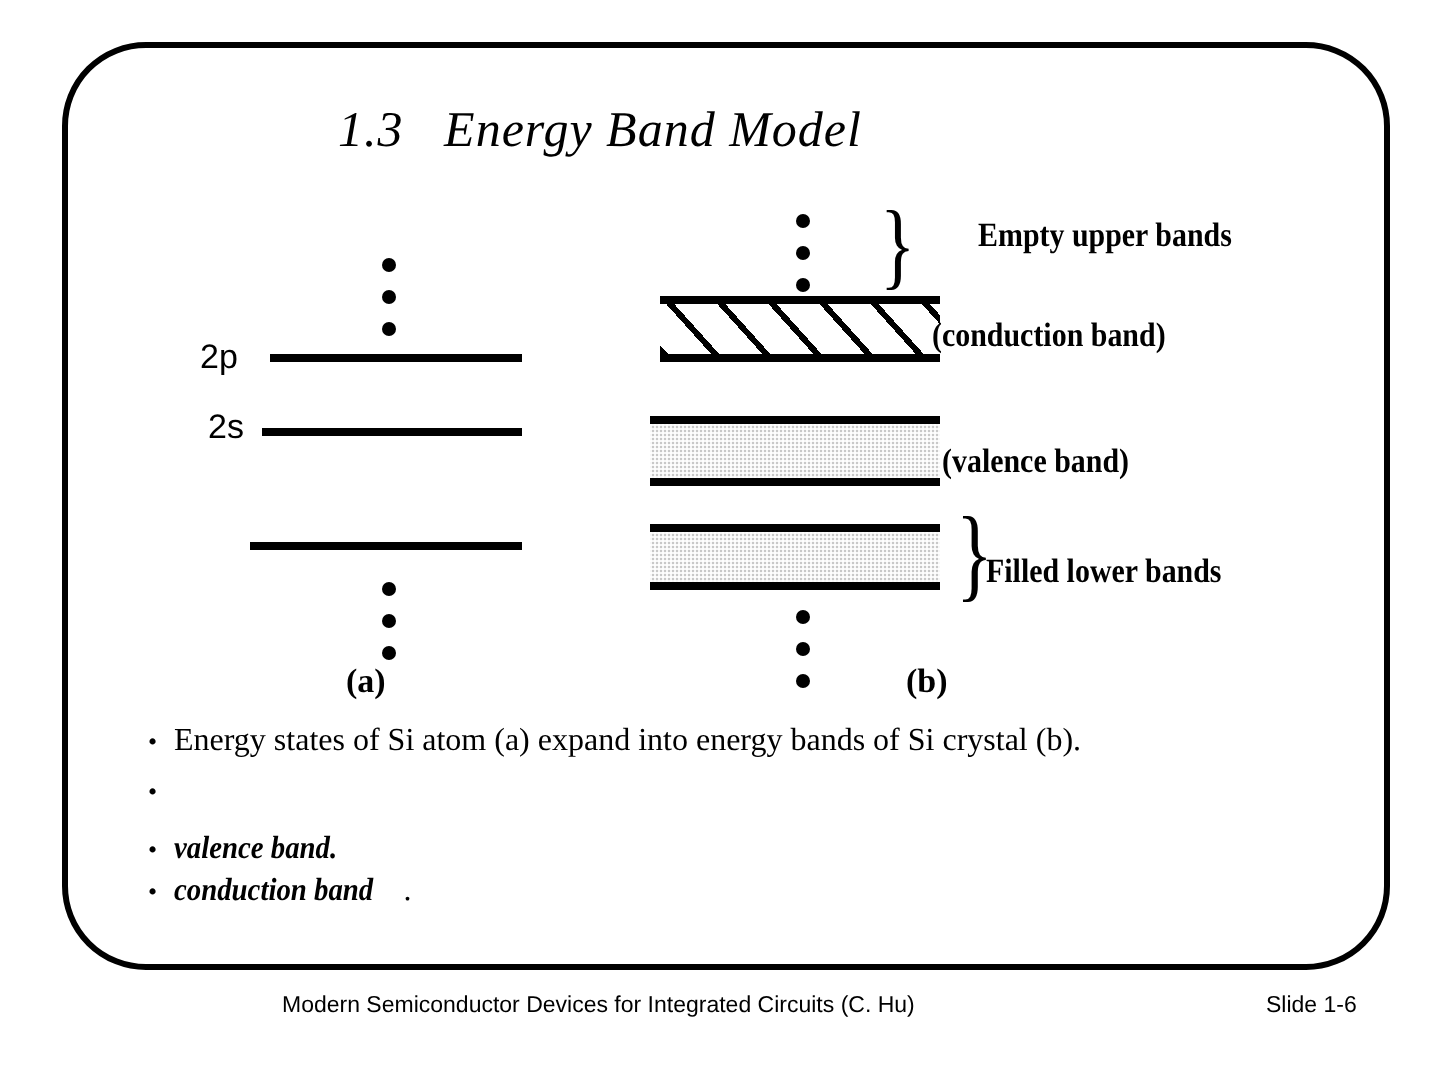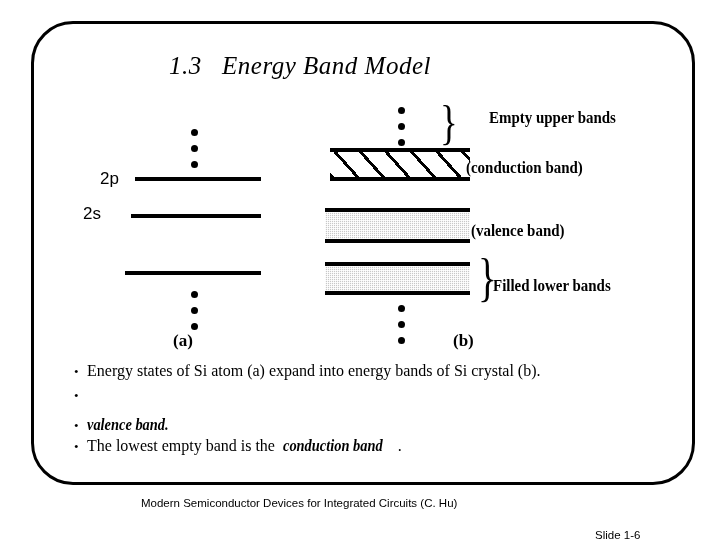--- a/index.html
+++ b/index.html
@@ -175,45 +175,44 @@
     font-size: 11.5px;
   }
   .footer-title {
     position: absolute;
     left: 141px;
     top: 0;
     white-space: pre;
   }
   .footer-slide {
     position: absolute;
-    left: 595px;
+    left: 633px;
     top: 0;
     white-space: pre;
-    margin-top: 32px;
   }
 </style>
 </head>
 <body>
 
 <div class="slide-frame"></div>
 
 <div class="title">1.3   Energy Band Model</div>
 
 <div class="diagram">
 
   <div class="dots" style="left:191px; top:129px;">
     <i></i>
       <i></i>
       <i></i>
   </div>
 
   <div class="level-label" style="left:100px; top:170px;">2p</div>
   <div class="level-line" style="left:135px; top:177px; width:126px;"></div>
 
-  <div class="level-label" style="left:83px; top:205px;">2s</div>
+  <div class="level-label" style="left:104px; top:205px;">2s</div>
   <div class="level-line" style="left:131px; top:214px; width:130px;"></div>
 
   <div class="level-line" style="left:125px; top:271px; width:136px;"></div>
 
   <div class="dots" style="left:191px; top:291px;">
     <i></i>
       <i></i>
       <i></i>
   </div>
 
@@ -260,21 +259,20 @@
   </div>
 
   <div class="bullet-row b3">
     <span class="bullet-mark">•</span>
     <span class="emph">valence band.</span>
     <span class="bullet-text"></span>
   </div>
 
   <div class="bullet-row b4">
     <span class="bullet-mark">•</span>
-    <span class="bullet-text">The lowest empty band is the  </span>
     <span class="emph">conduction band</span>
     <span class="bullet-text"> .</span>
   </div>
 </div>
 
 <div class="footer">
   <span class="footer-title">Modern Semiconductor Devices for Integrated Circuits (C. Hu)</span>
   <span class="footer-slide">Slide 1-6</span>
 </div>
 

